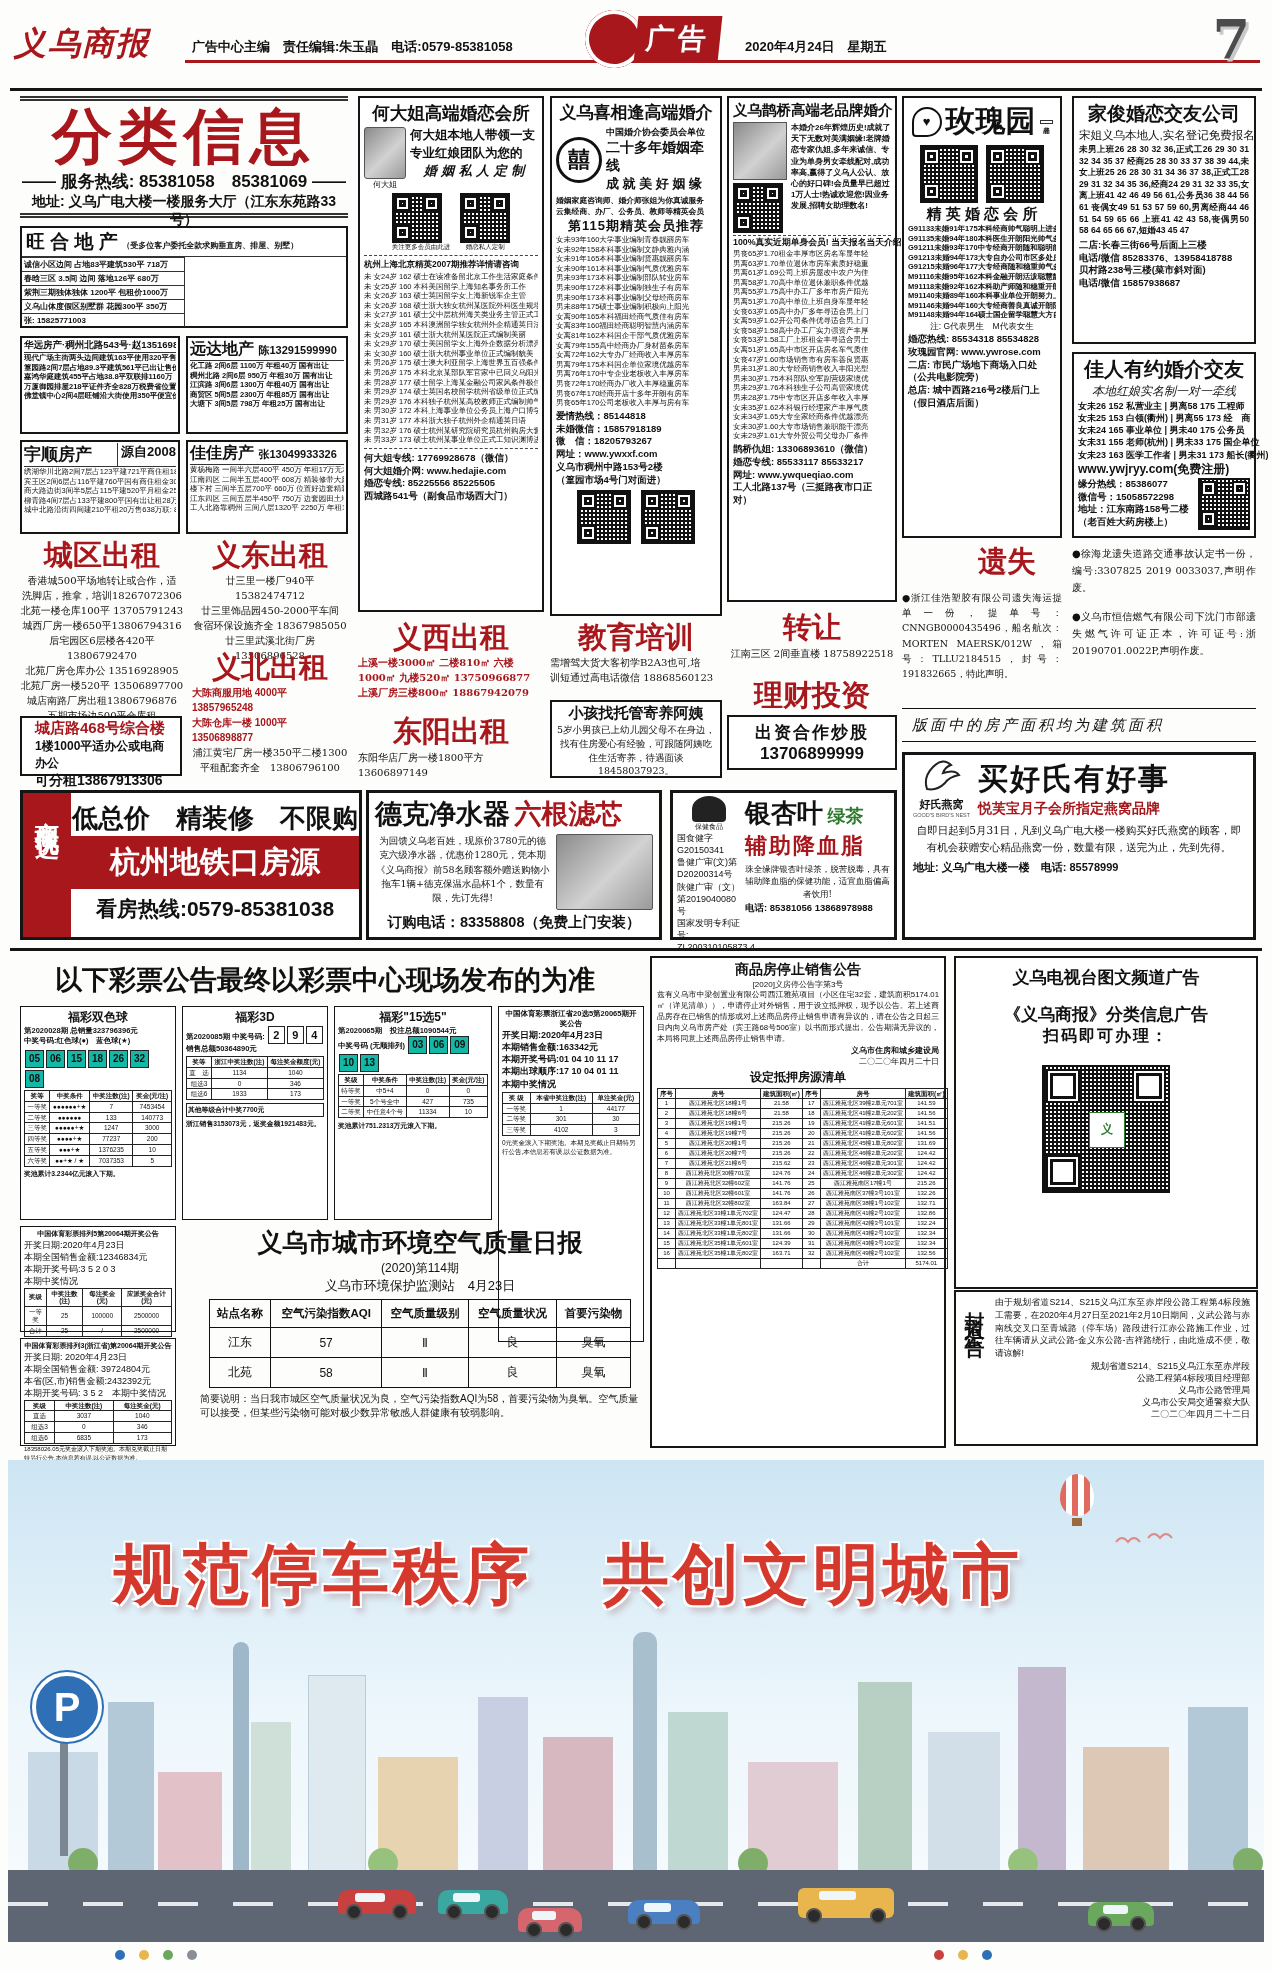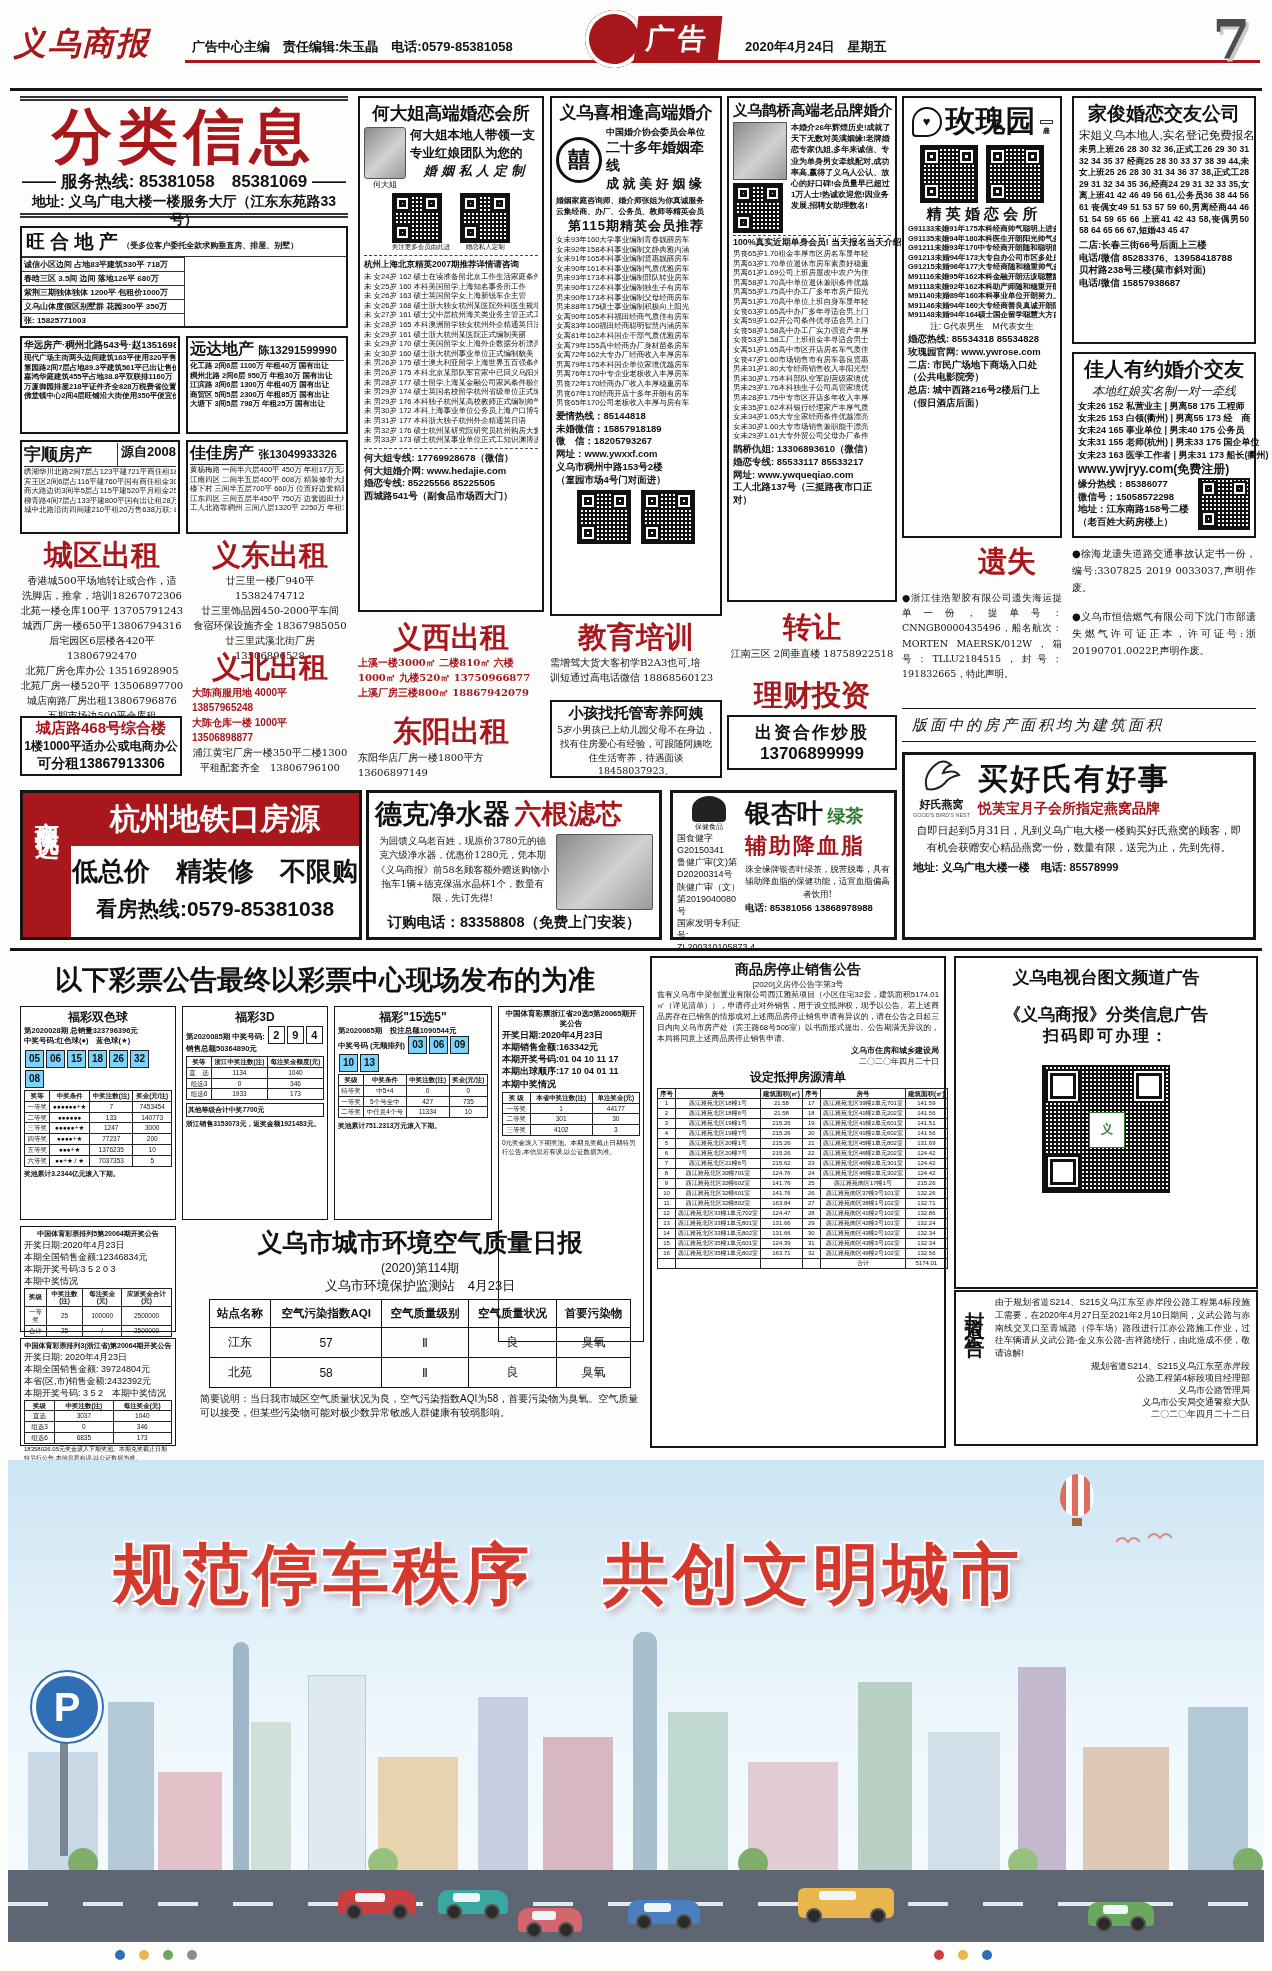--- a/index.html
+++ b/index.html
@@ -27,21 +27,21 @@
   .qr .qlogo{position:absolute;left:36%;top:36%;width:28%;height:28%;background:#fff;border:1px solid #2c7a2c;
       color:#2c7a2c;font-weight:bold;display:flex;align-items:center;justify-content:center;font-size:12px;z-index:2;}
   table{border-collapse:collapse;}
   .mini td{border:1px solid #222;padding:1px 2px;font-size:6.5px;text-align:center;line-height:1.2;}
   .mini tr:first-child td{font-weight:bold;}
   .aqit td{border:1.5px solid #111;padding:6px 4px;font-size:12px;text-align:center;}
   .aqit tr:first-child td{font-weight:bold;font-size:11.5px;}
   .hlist td{border:1px solid #222;padding:0 2px;font-size:6px;text-align:center;line-height:1.5;white-space:nowrap;}
   .hlist tr:first-child td{font-weight:bold;font-size:6.5px;}
   .ball{display:inline-block;min-width:15px;height:16px;line-height:16px;border:1.5px solid #222;
-        font-size:10px;font-weight:bold;text-align:center;margin:0 1px;padding:0 1px;background:#7dd3fc;}
+        font-size:10px;font-weight:bold;text-align:center;margin:0 1px;padding:0 1px;background:#14b8a6;}
   .digit{display:inline-block;width:15px;height:16px;line-height:16px;border:1.5px solid #222;
         font-size:11px;font-weight:bold;text-align:center;margin:0 1px;background:#fff;}
   .trow{font-size:8px;font-weight:bold;border-top:1px solid #333;padding:1px 2px;white-space:nowrap;overflow:hidden;}
   .vtext{writing-mode:vertical-rl;text-orientation:upright;letter-spacing:6px;}
   .car{position:absolute;height:24px;border-radius:10px 12px 4px 4px;}
   .car .win{position:absolute;left:22%;top:3px;width:38%;height:9px;background:#eef6fa;border-radius:3px;}
   .car .w1,.car .w2{position:absolute;bottom:-6px;width:12px;height:12px;background:#2b2b2b;border-radius:50%;border:2px solid #555;}
   .car .w1{left:8px;} .car .w2{right:8px;}
   .bld{position:absolute;bottom:0;}
   .tree{position:absolute;width:30px;height:30px;border-radius:50%;}
@@ -166,31 +166,31 @@
     <div class="lst10" style="margin-top:3px;color:#a8171c;font-weight:bold;line-height:1.9;">
         <div class="line">大陈商服用地 4000平 13857965248</div>
         <div class="line">大陈仓库一楼 1000平 13506898877</div>
       </div>
     <div class="lst10 serif" style="line-height:1.9;">
         <div class="line">浦江黄宅厂房一楼350平二楼1300</div>
         <div class="line">平租配套齐全　13806796100</div>
       </div>
   </div>
 
-  <div class="abs box" style="left:20px;top:716px;width:162px;height:60px;padding:1px 1px;text-align:center;">
+  <div class="abs box" style="left:20px;top:716px;width:162px;height:60px;padding:1px 13px;text-align:left;">
     <div class="b" style="font-size:15px;color:#a8171c;">城店路468号综合楼</div>
     <div class="b" style="font-size:12px;">1楼1000平适办公或电商办公</div>
     <div class="b" style="font-size:14px;">可分租13867913306</div>
   </div>
 
   <div class="abs box3" style="left:20px;top:790px;width:342px;height:150px;display:flex;">
     <div class="vtext b" style="background:#a8171c;color:#fff;font-size:24px;padding:10px 8px;letter-spacing:4px;">商报优选</div>
     <div style="flex:1;">
+      <div class="b ct" style="font-size:26px;margin-top:8px;">低总价　精装修　不限购</div>
       <div class="b ct" style="background:#a8171c;color:#fff;font-size:30px;padding:6px 0;">杭州地铁口房源</div>
-      <div class="b ct" style="font-size:26px;margin-top:8px;">低总价　精装修　不限购</div>
       <div class="b ct" style="font-size:21px;margin-top:6px;">看房热线:0579-85381038</div>
     </div>
   </div>
 
   <div class="abs box" style="left:358px;top:96px;width:186px;height:516px;padding:3px 4px;">
     <div class="ct b" style="font-size:17.5px;white-space:nowrap;">何大姐高端婚恋会所</div>
     <div style="display:flex;gap:4px;margin-top:2px;">
       <div>
         <div class="photo" style="width:40px;height:50px;border-radius:3px;"></div>
         <div class="ct" style="font-size:8px;">何大姐</div>

